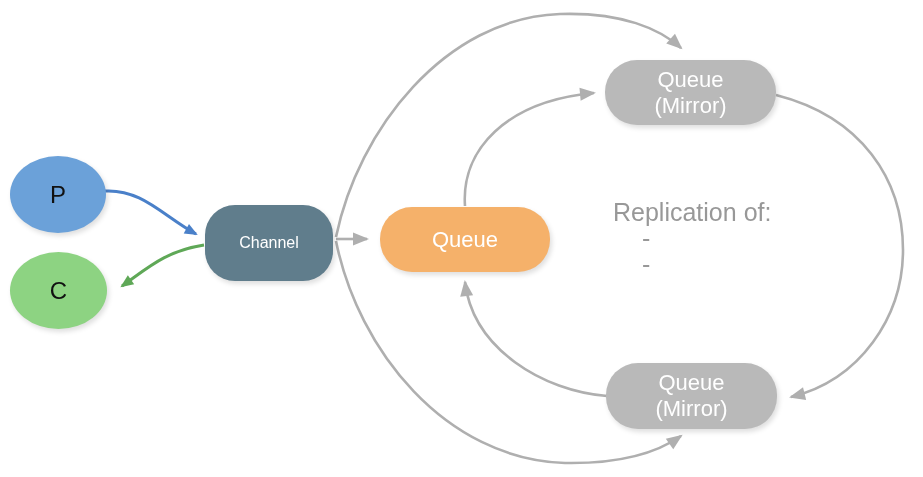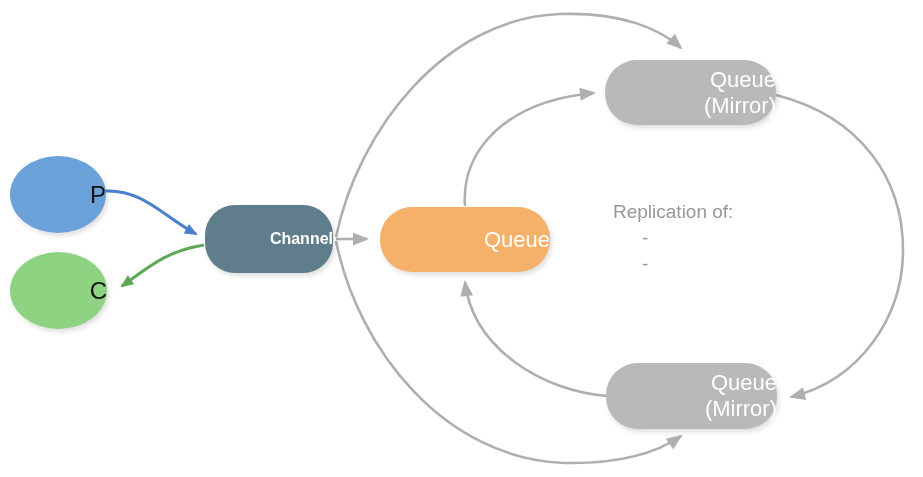--- a/index.html
+++ b/index.html
@@ -18,45 +18,45 @@
   .edges {
     position: absolute;
     left: 0; top: 0;
     width: 923px;
     height: 477px;
   }
   .node {
     position: absolute;
     display: flex;
     flex-direction: column;
-    align-items: flex-end;
+    align-items: center;
     justify-content: center;
     text-align: center;
     box-shadow: 2px 3px 5px rgba(0,0,0,0.13);
   }
   .ellipse {
     border-radius: 50%;
     font-size: 24px;
   }
   .pill {
     border-radius: 32px;
     font-size: 22px;
     line-height: 26px;
   }
   .node-producer { left: 10px; top: 156px; width: 96px;  height: 77px; }
   .node-consumer { left: 10px; top: 252px; width: 97px;  height: 77px; }
-  .node-channel  { left: 205px; top: 205px; width: 128px; height: 68px; border-radius: 30px; font-weight: bold; }
+  .node-channel  { left: 205px; top: 205px; width: 128px; height: 76px; border-radius: 30px; }
   .node-master   { left: 380px; top: 207px; width: 170px; height: 65px; }
   .node-mirror-top    { left: 605px; top: 60px;  width: 171px; height: 65px; }
   .node-mirror-bottom { left: 606px; top: 363px; width: 171px; height: 66px; }
   .annotation {
     position: absolute;
     left: 613px;
     top: 199px;
-    font-size: 19px;
+    font-size: 25px;
     line-height: 26px;
   }
   .annotation-row { display: flex; }
   .annotation-dash {
     width: 27px;
     margin-left: 29px;
     flex: 0 0 auto;
   }
 </style>
 </head>

